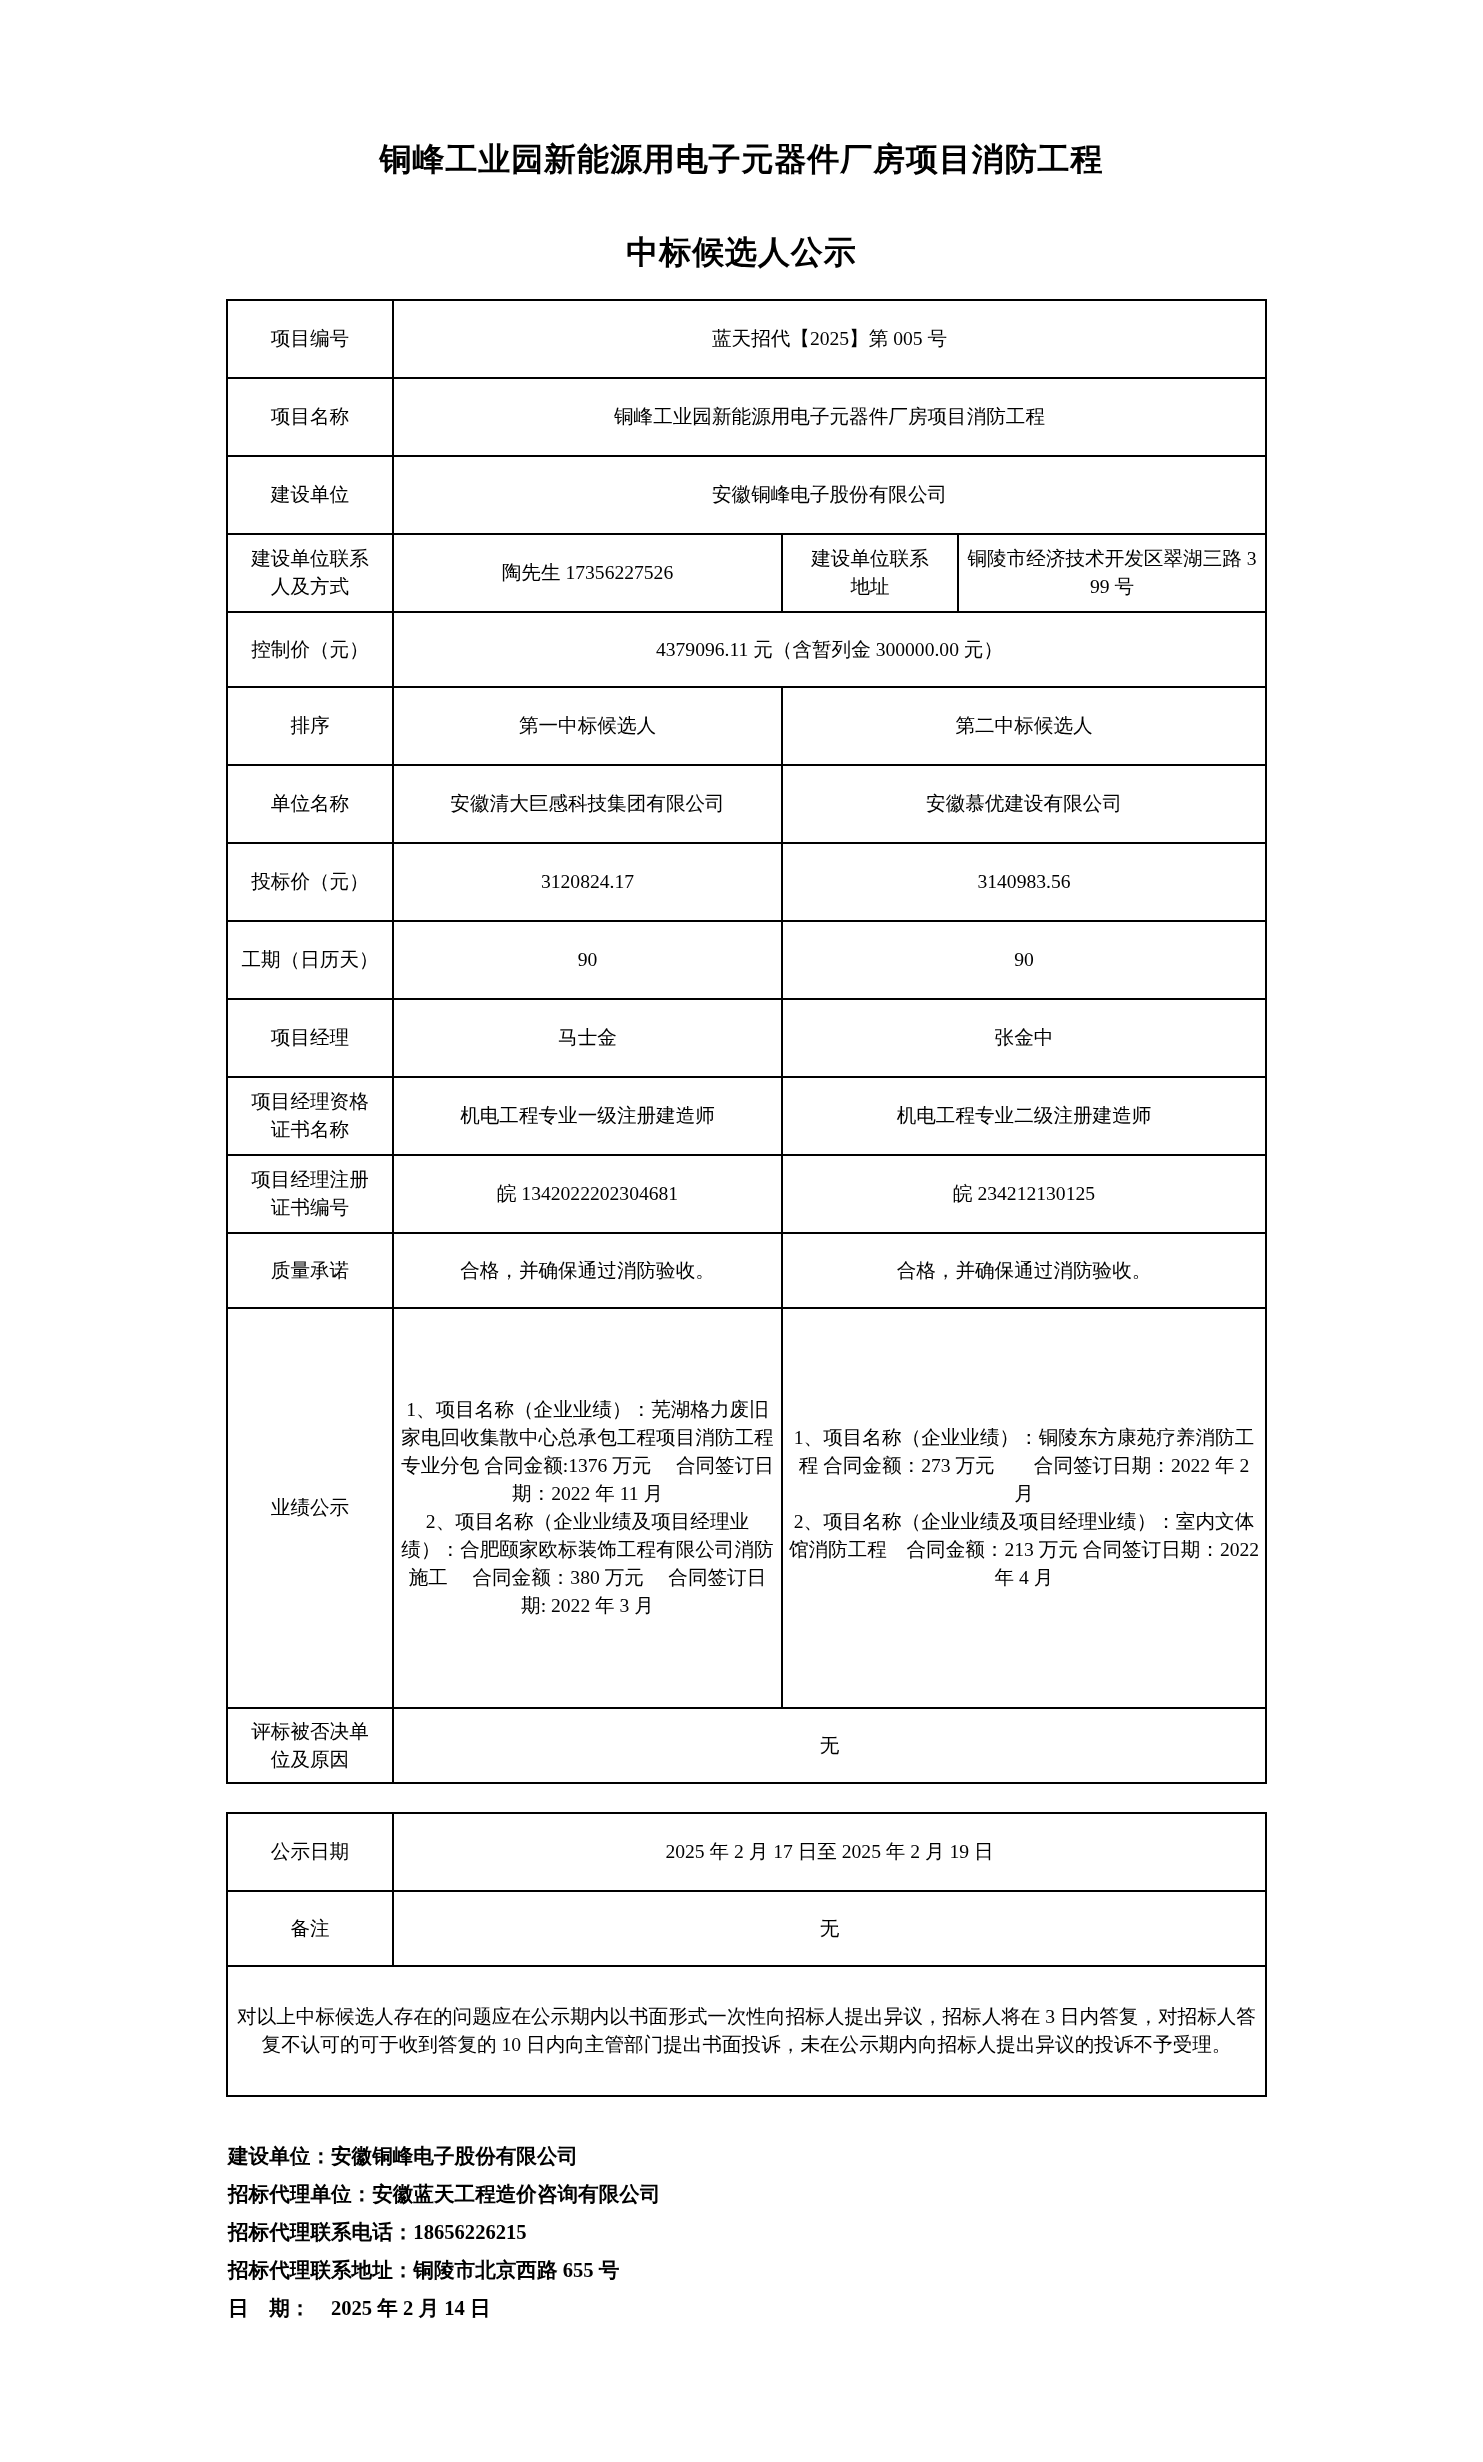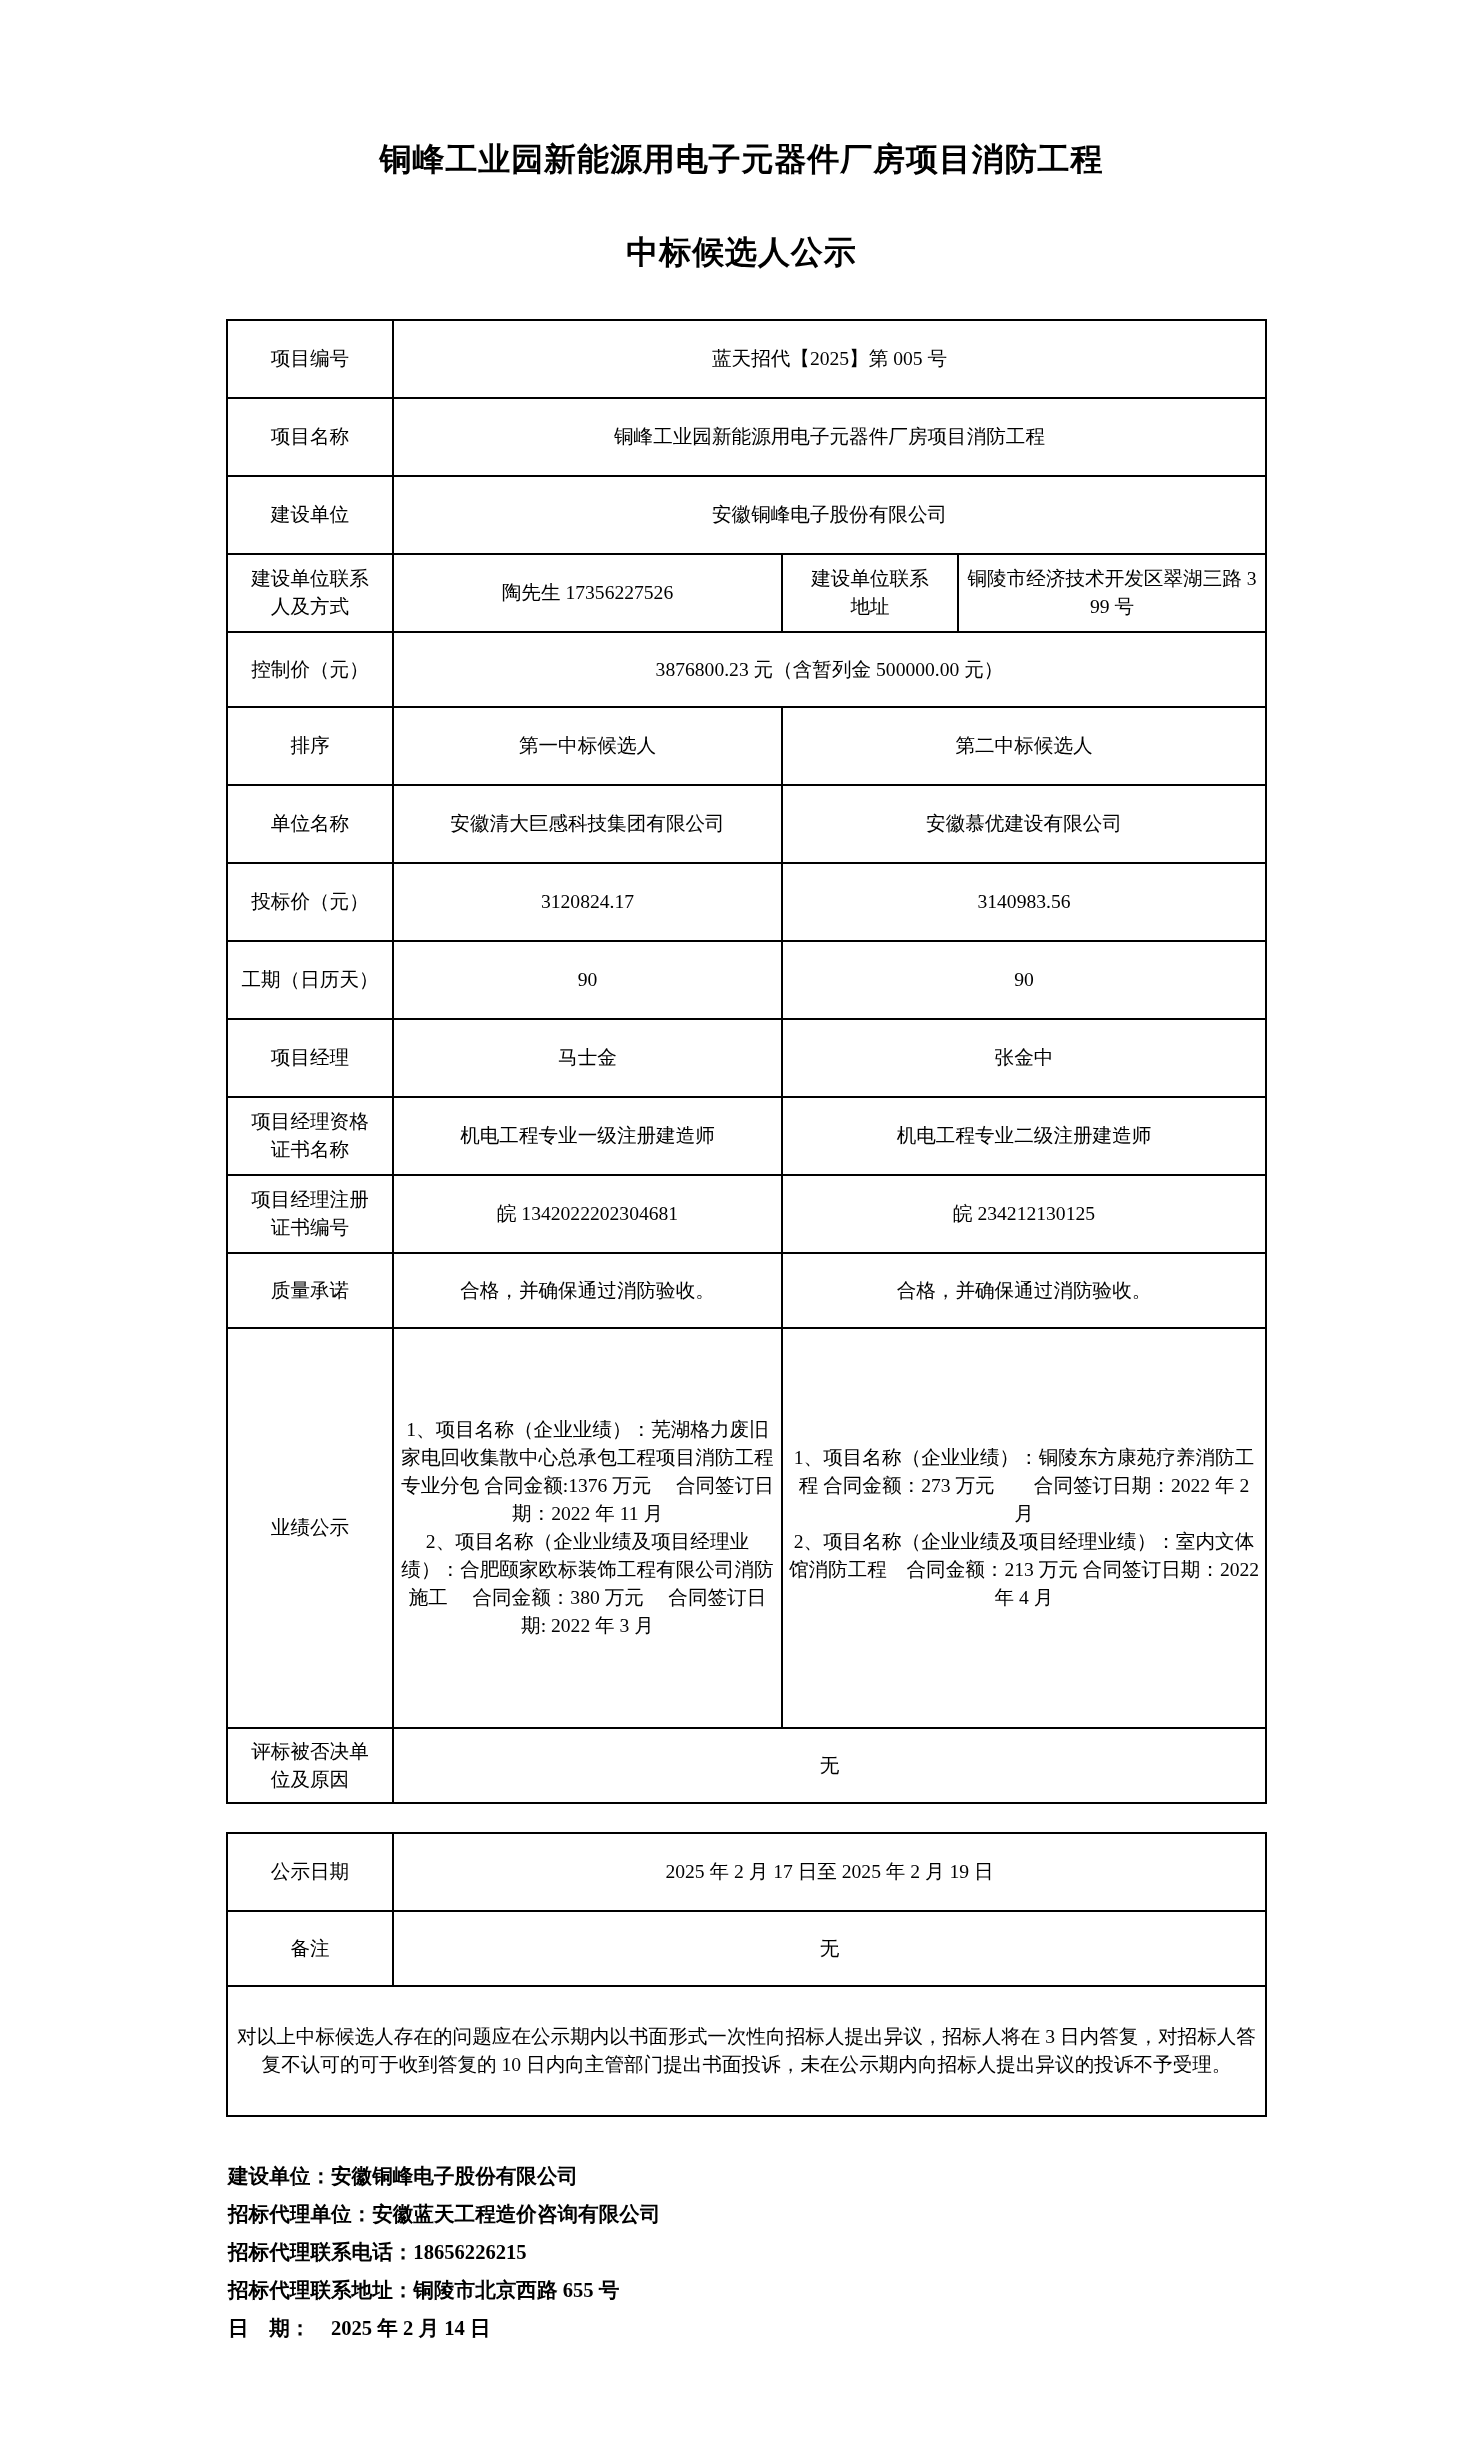--- a/index.html
+++ b/index.html
@@ -12,21 +12,21 @@
   }
   .page { width: 1483px; height: 2462px; padding-top: 140px; }
   .title {
     text-align: center;
     font-size: 32px;
     font-weight: bold;
     line-height: 39px;
     letter-spacing: 0.9px;
   }
   .title-1 { margin-bottom: 54px; }
-  .title-2 { margin-bottom: 47px; }
+  .title-2 { margin-bottom: 27px; }
   table.doc-table {
     border-collapse: collapse;
     table-layout: fixed;
     width: 1039px;
     margin-left: 226px;
   }
   table.doc-table td {
     border: 2.8px solid #000;
     font-size: 19.6px;
     line-height: 28px;
@@ -82,21 +82,21 @@
       <tr class="h83">
         <td class="preline">建设单位联系
 人及方式</td>
         <td>陶先生 17356227526</td>
         <td class="preline">建设单位联系
 地址</td>
         <td>铜陵市经济技术开发区翠湖三路 399 号</td>
       </tr>
       <tr class="h80">
         <td class="preline">控制价（元）</td>
-        <td colspan="3">3876800.23 元（含暂列金 500000.00 元）</td>
+        <td colspan="3">4379096.11 元（含暂列金 300000.00 元）</td>
       </tr>
       <tr class="h83">
         <td class="preline">排序</td>
         <td>第一中标候选人</td>
         <td colspan="2">第二中标候选人</td>
       </tr>
       <tr class="h83">
         <td class="preline">单位名称</td>
         <td>安徽清大巨感科技集团有限公司</td>
         <td colspan="2">安徽慕优建设有限公司</td>

